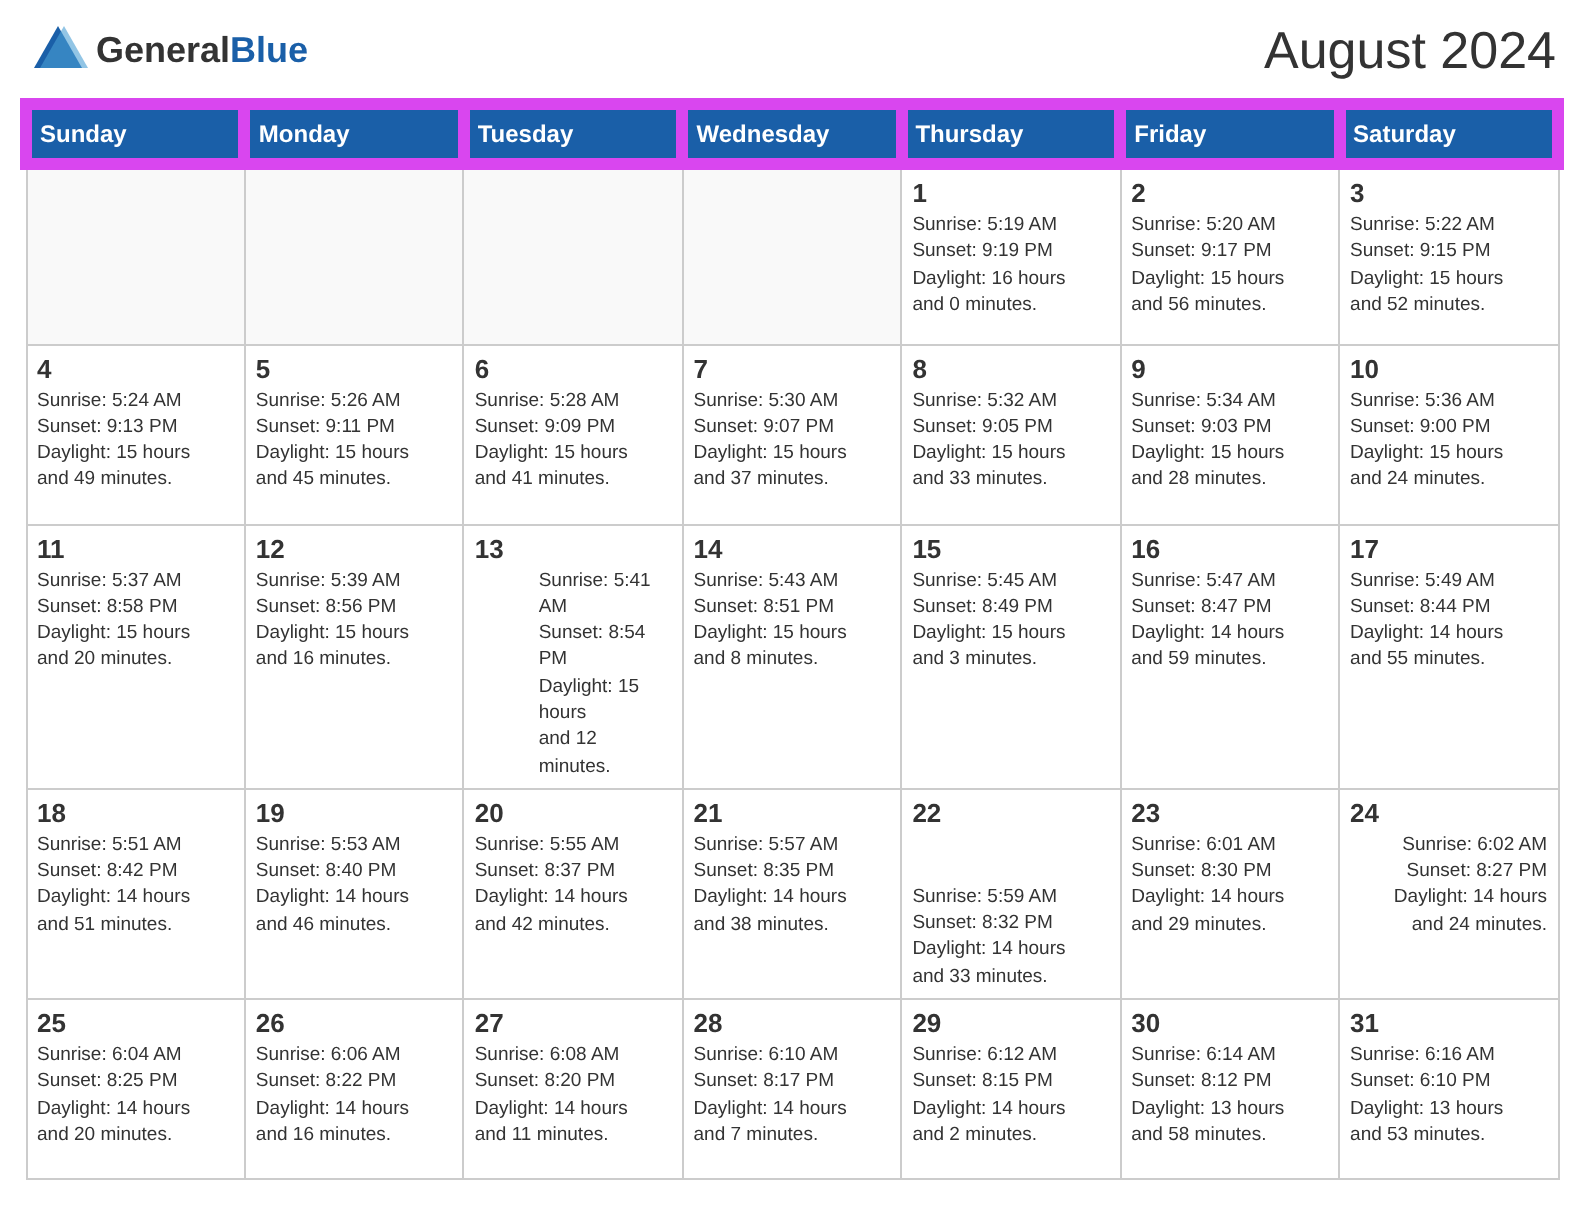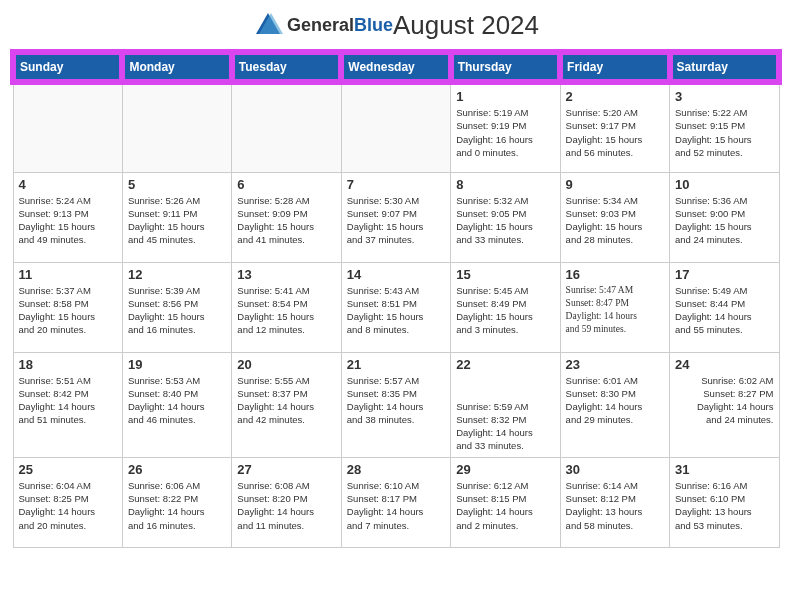--- a/index.html
+++ b/index.html
@@ -5,21 +5,21 @@
     * { box-sizing: border-box; margin: 0; padding: 0; }
     body {
       font-family: Arial, sans-serif;
       background: #fff;
       width: 792px;
       min-height: 612px;
       padding: 10px;
     }
     .header {
       display: flex;
-      justify-content: center;
+      justify-content: space-between;
       align-items: flex-start;
       margin-bottom: 8px;
       padding: 0 4px;
     }
     .logo {
       display: flex;
       align-items: center;
       gap: 4px;
     }
     .logo-icon {
@@ -195,42 +195,42 @@
         </td>
         <td>
           <span class="day-number">12</span>
           <div class="day-info" style="white-space: pre-line;">Sunrise: 5:39 AM
 Sunset: 8:56 PM
 Daylight: 15 hours
 and 16 minutes.</div>
         </td>
         <td>
           <span class="day-number">13</span>
-          <div class="day-info" style="white-space: pre-line;">Sunrise: 5:41 AM
+          <div class="day-info" style="white-space: pre-line; margin-left: 32px;">Sunrise: 5:41 AM
 Sunset: 8:54 PM
 Daylight: 15 hours
 and 12 minutes.</div>
         </td>
         <td>
           <span class="day-number">14</span>
           <div class="day-info" style="white-space: pre-line;">Sunrise: 5:43 AM
 Sunset: 8:51 PM
 Daylight: 15 hours
 and 8 minutes.</div>
         </td>
         <td>
           <span class="day-number">15</span>
           <div class="day-info" style="white-space: pre-line;">Sunrise: 5:45 AM
 Sunset: 8:49 PM
 Daylight: 15 hours
 and 3 minutes.</div>
         </td>
         <td>
           <span class="day-number">16</span>
-          <div class="day-info" style="white-space: pre-line; font-family: Liberation Serif, serif;">Sunrise: 5:47 AM
+          <div class="day-info" style="white-space: pre-line;">Sunrise: 5:47 AM
 Sunset: 8:47 PM
 Daylight: 14 hours
 and 59 minutes.</div>
         </td>
         <td>
           <span class="day-number">17</span>
           <div class="day-info" style="white-space: pre-line;">Sunrise: 5:49 AM
 Sunset: 8:44 PM
 Daylight: 14 hours
 and 55 minutes.</div>

